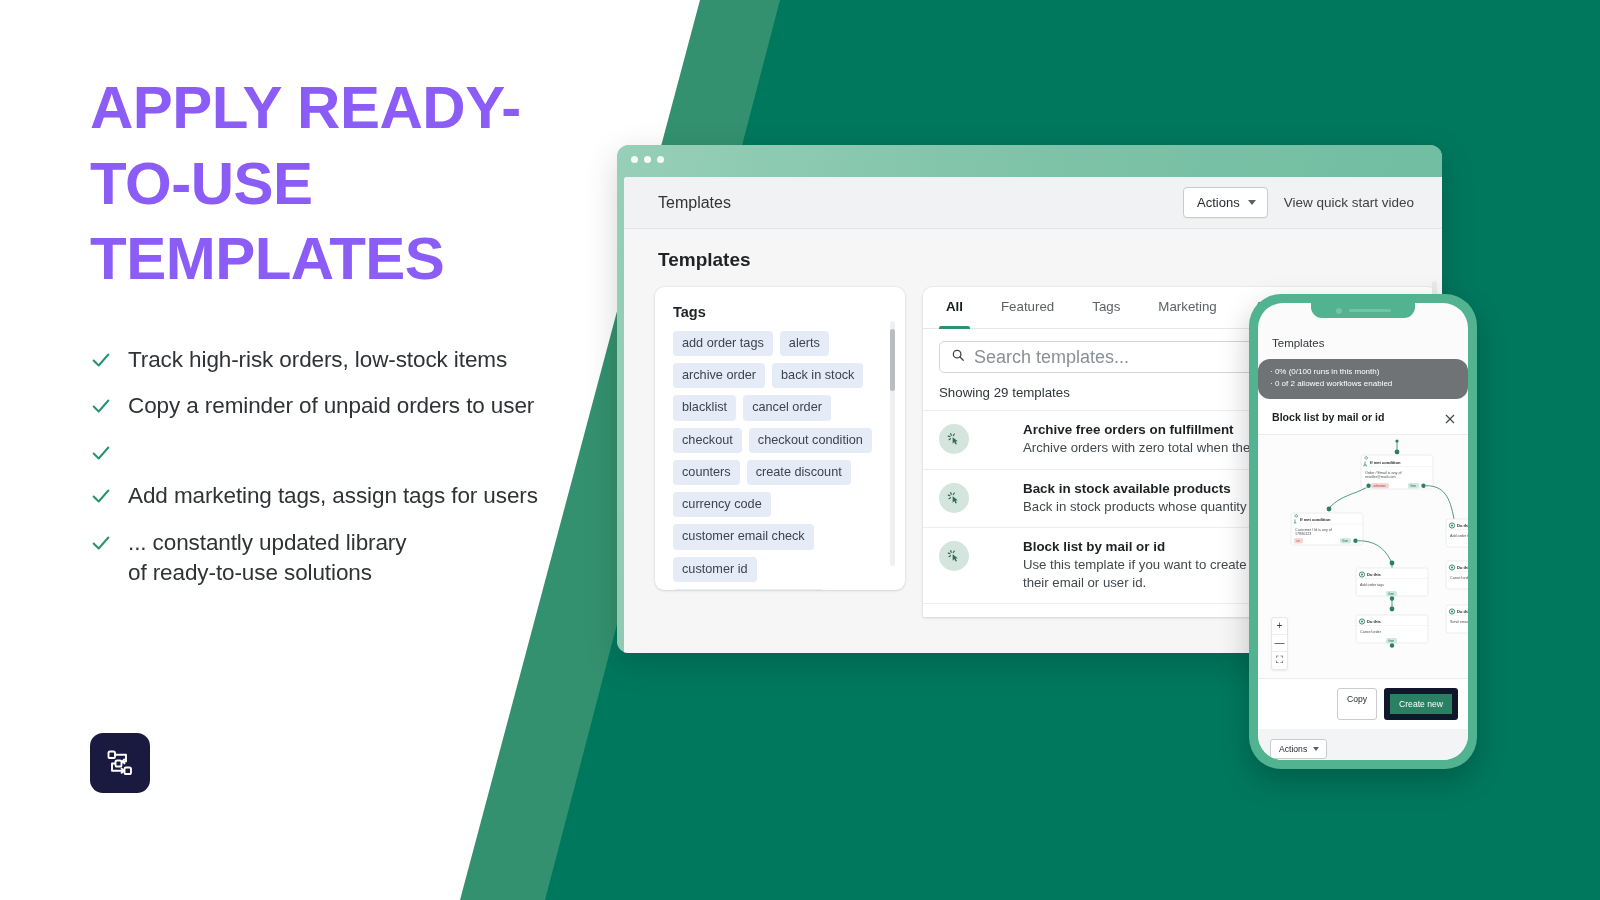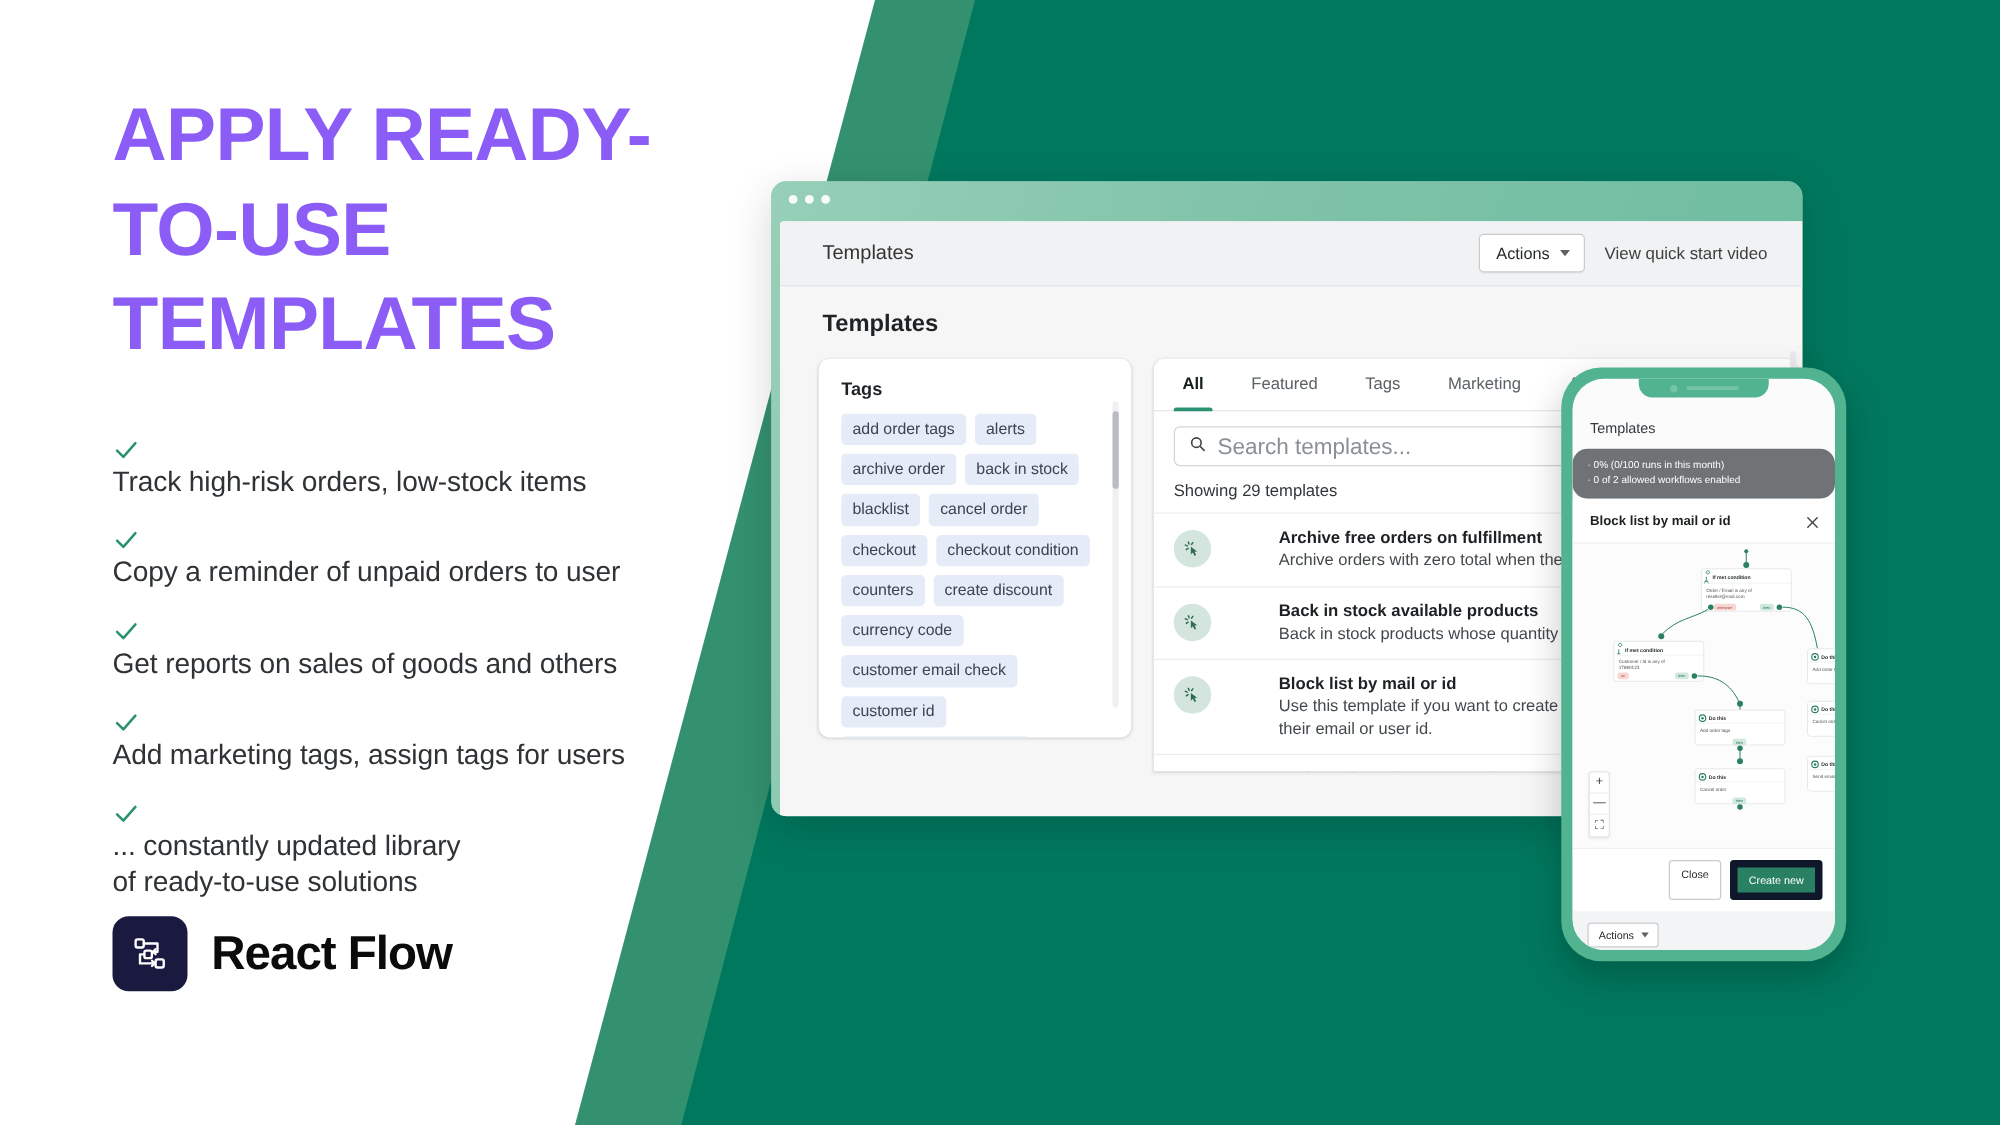--- a/index.html
+++ b/index.html
@@ -27,22 +27,22 @@
     line-height: 1.26;
     font-weight: 800;
     letter-spacing: -0.5px;
     color: #8b5cf6;
     text-transform: uppercase;
   }
   .bullets { margin-top: 48px; }
   .bullet {
     display: flex;
     align-items: flex-start;
+    gap: 16px;
     margin-bottom: 17px;
-    flex-direction: column;
   }
   .bullet .chk {
     flex: none;
     width: 22px; height: 22px;
     margin-top: 4px;
   }
   .bullet .chk svg { display: block; }
   .bullet .btxt {
     font-size: 22.5px;
     line-height: 1.32;
@@ -404,21 +404,20 @@
           </svg>
       </span>
       <span class="btxt">Copy a reminder of unpaid orders to user</span>
     </div>
     <div class="bullet">
       <span class="chk">
         <svg width="22" height="22" viewBox="0 0 24 24" fill="none" stroke="#2a9173" stroke-width="2.2" stroke-linecap="round" stroke-linejoin="round">
             <polyline points="4,12.5 9.5,18 20,6"></polyline>
           </svg>
       </span>
-      <span class="btxt">Get reports on sales of goods and others</span>
     </div>
     <div class="bullet">
       <span class="chk">
         <svg width="22" height="22" viewBox="0 0 24 24" fill="none" stroke="#2a9173" stroke-width="2.2" stroke-linecap="round" stroke-linejoin="round">
             <polyline points="4,12.5 9.5,18 20,6"></polyline>
           </svg>
       </span>
       <span class="btxt">Add marketing tags, assign tags for users</span>
     </div>
     <div class="bullet">
@@ -438,21 +437,20 @@
     <svg width="36" height="36" viewBox="0 0 36 36" fill="none" stroke="#ffffff" stroke-width="1.9" stroke-linecap="round" stroke-linejoin="round">
       <rect x="6.5" y="6.5" width="6.5" height="6.5" rx="1.6"></rect>
       <rect x="13.5" y="15.5" width="6" height="6" rx="1.6"></rect>
       <rect x="22.5" y="22.5" width="6.5" height="6.5" rx="1.6"></rect>
       <path d="M13 9.8 H24 V16.4 H21.2"></path>
       <path d="M13.3 18.5 H10 V25.7 H21.5"></path>
       <path d="M19.6 23.6 l2.2 2.1 -2.2 2.1"></path>
       <path d="M22.3 14.4 l-1.9 2.1 2.1 1.8"></path>
     </svg>
   </div>
-  <div class="logo-text">React Flow</div>
 </div>
 
 <div class="browser">
   <div class="browser-bg"></div>
 
   <div class="titlebar">
     <span class="dot"></span>
     <span class="dot"></span>
     <span class="dot"></span>
   </div>
@@ -708,21 +706,21 @@
       </svg>
 
       <div class="zoom-ctl">
         <div>+</div>
         <div>—</div>
         <div>⛶</div>
       </div>
     </div>
 
     <div class="ph-modal-foot">
-      <div class="ph-btn ghost">Close</div>
+      <div class="ph-btn ghost">Copy</div>
       <div class="ph-btn primary">Create new</div>
     </div>
 
     <div class="ph-bottom">
       <div class="ph-actions">
         <span>Actions</span>
         <span class="caret"></span>
       </div>
     </div>
   </div>

